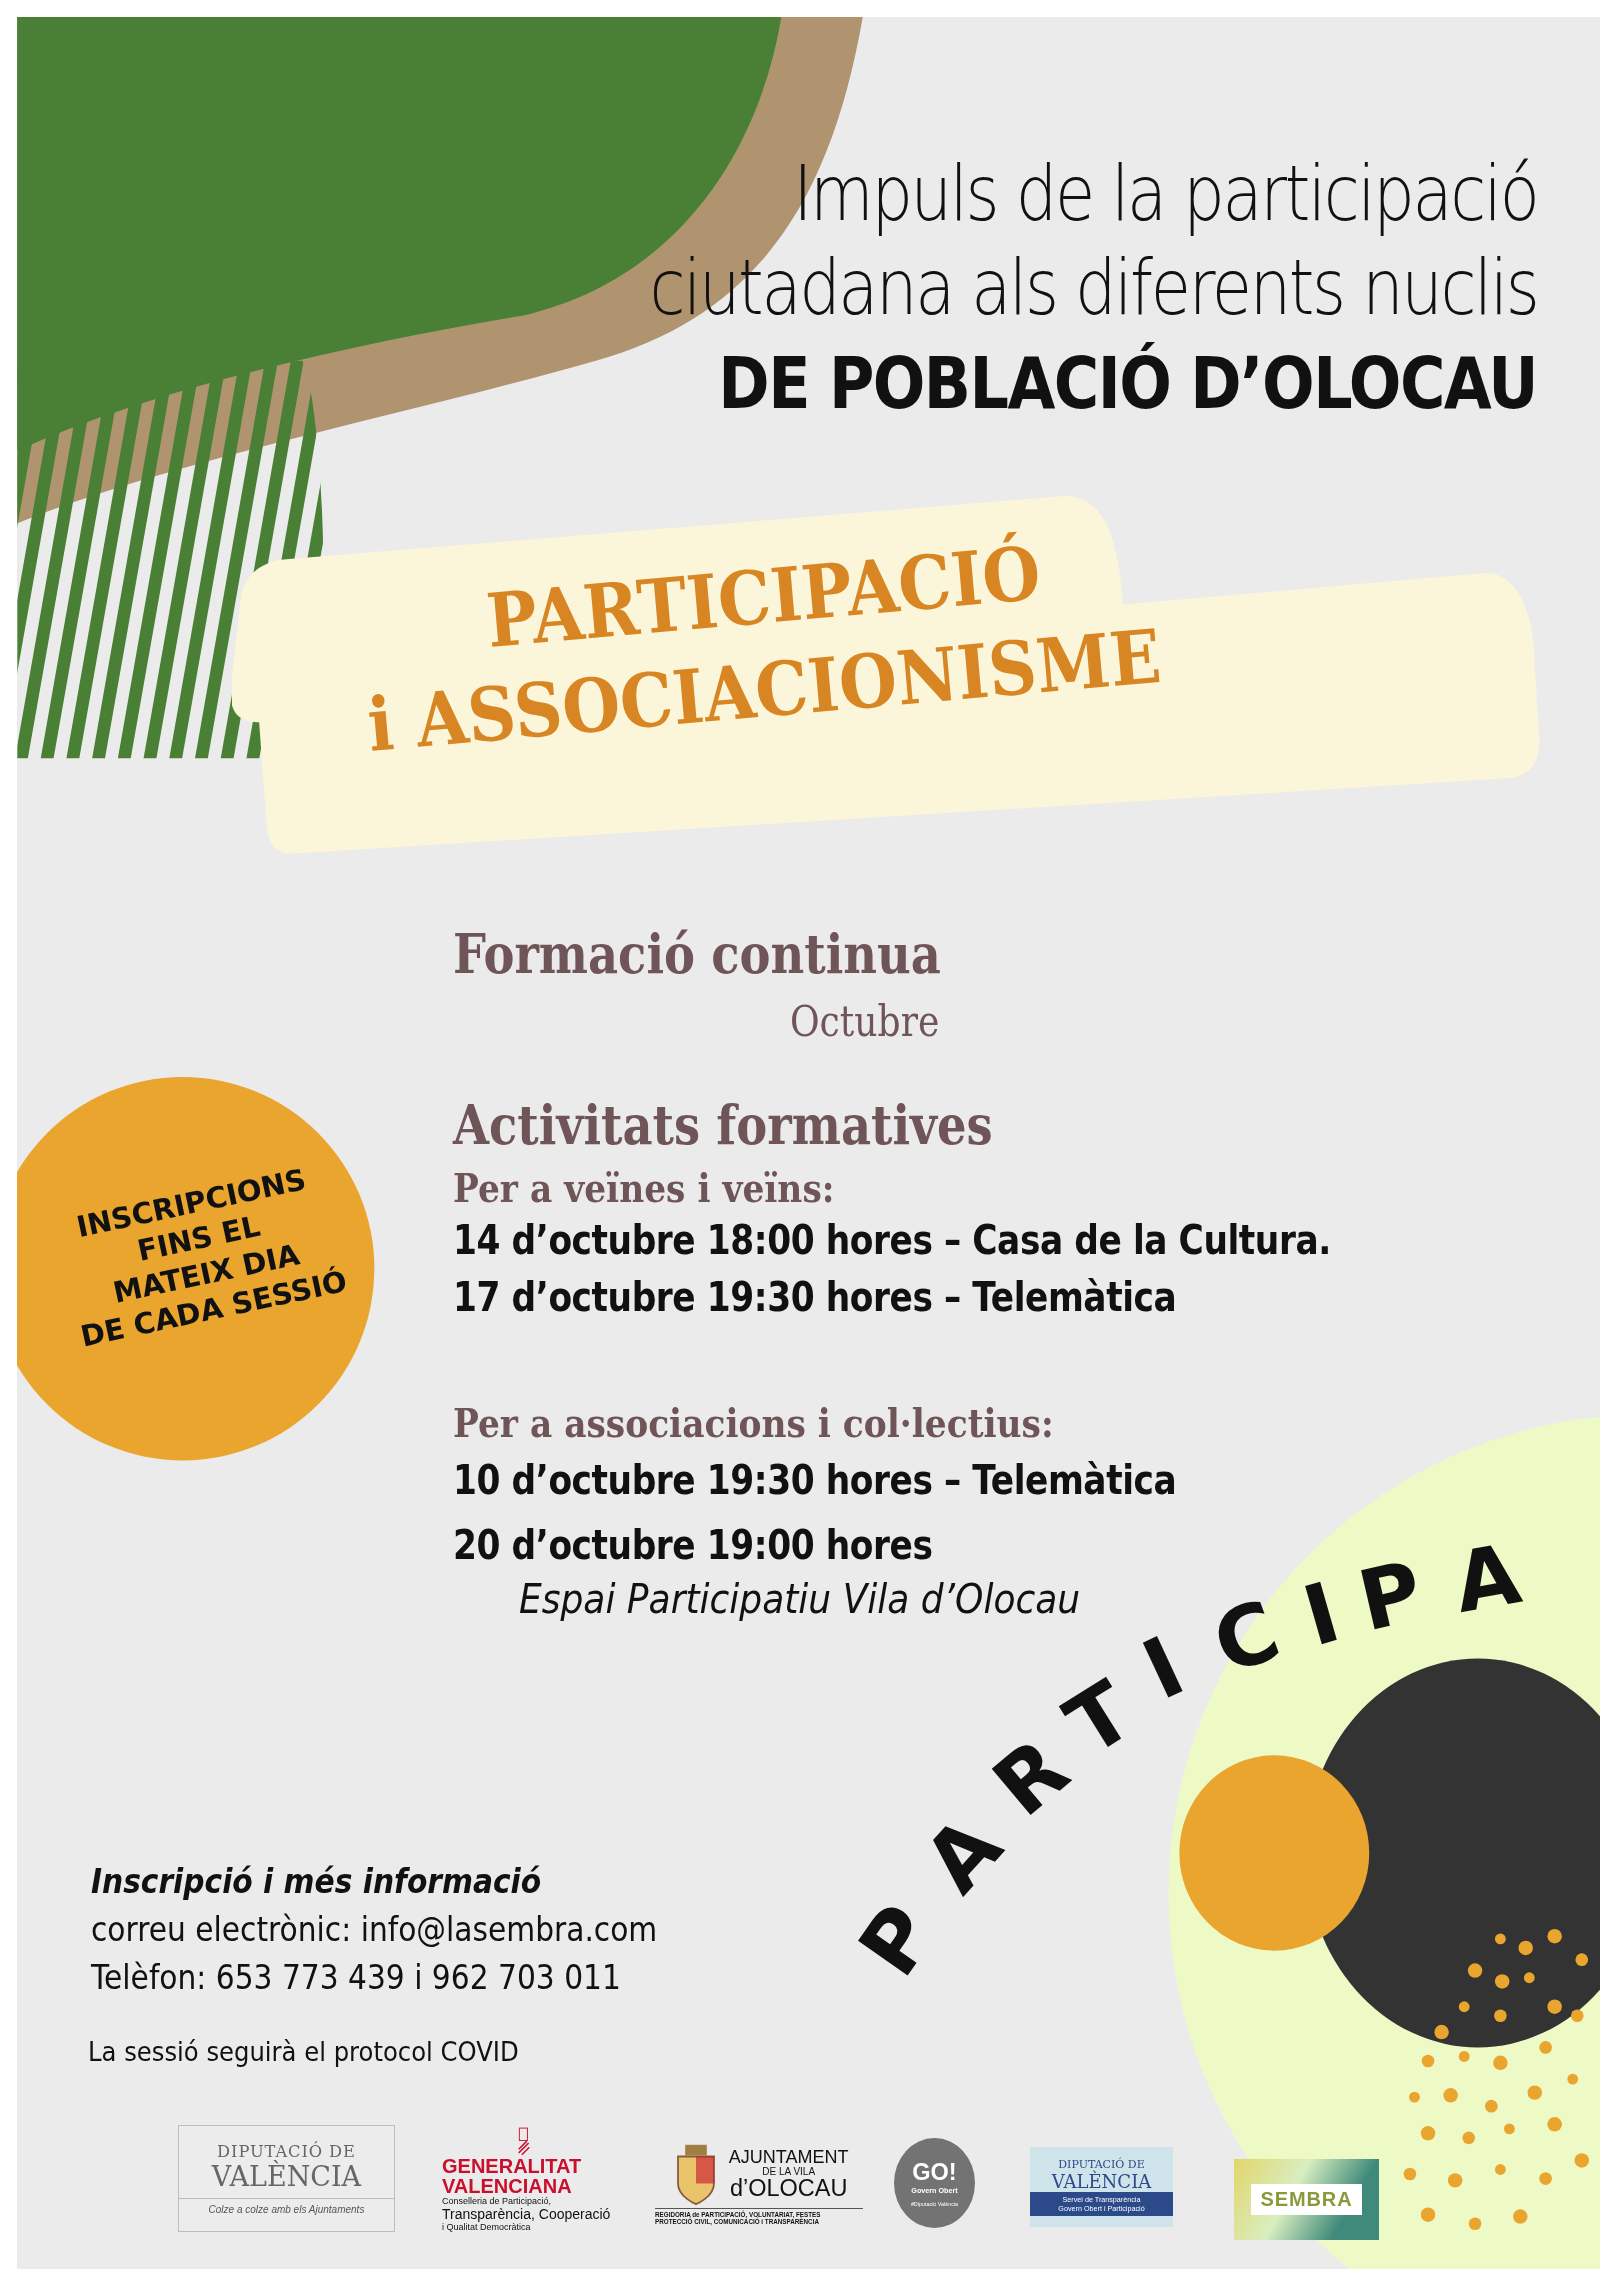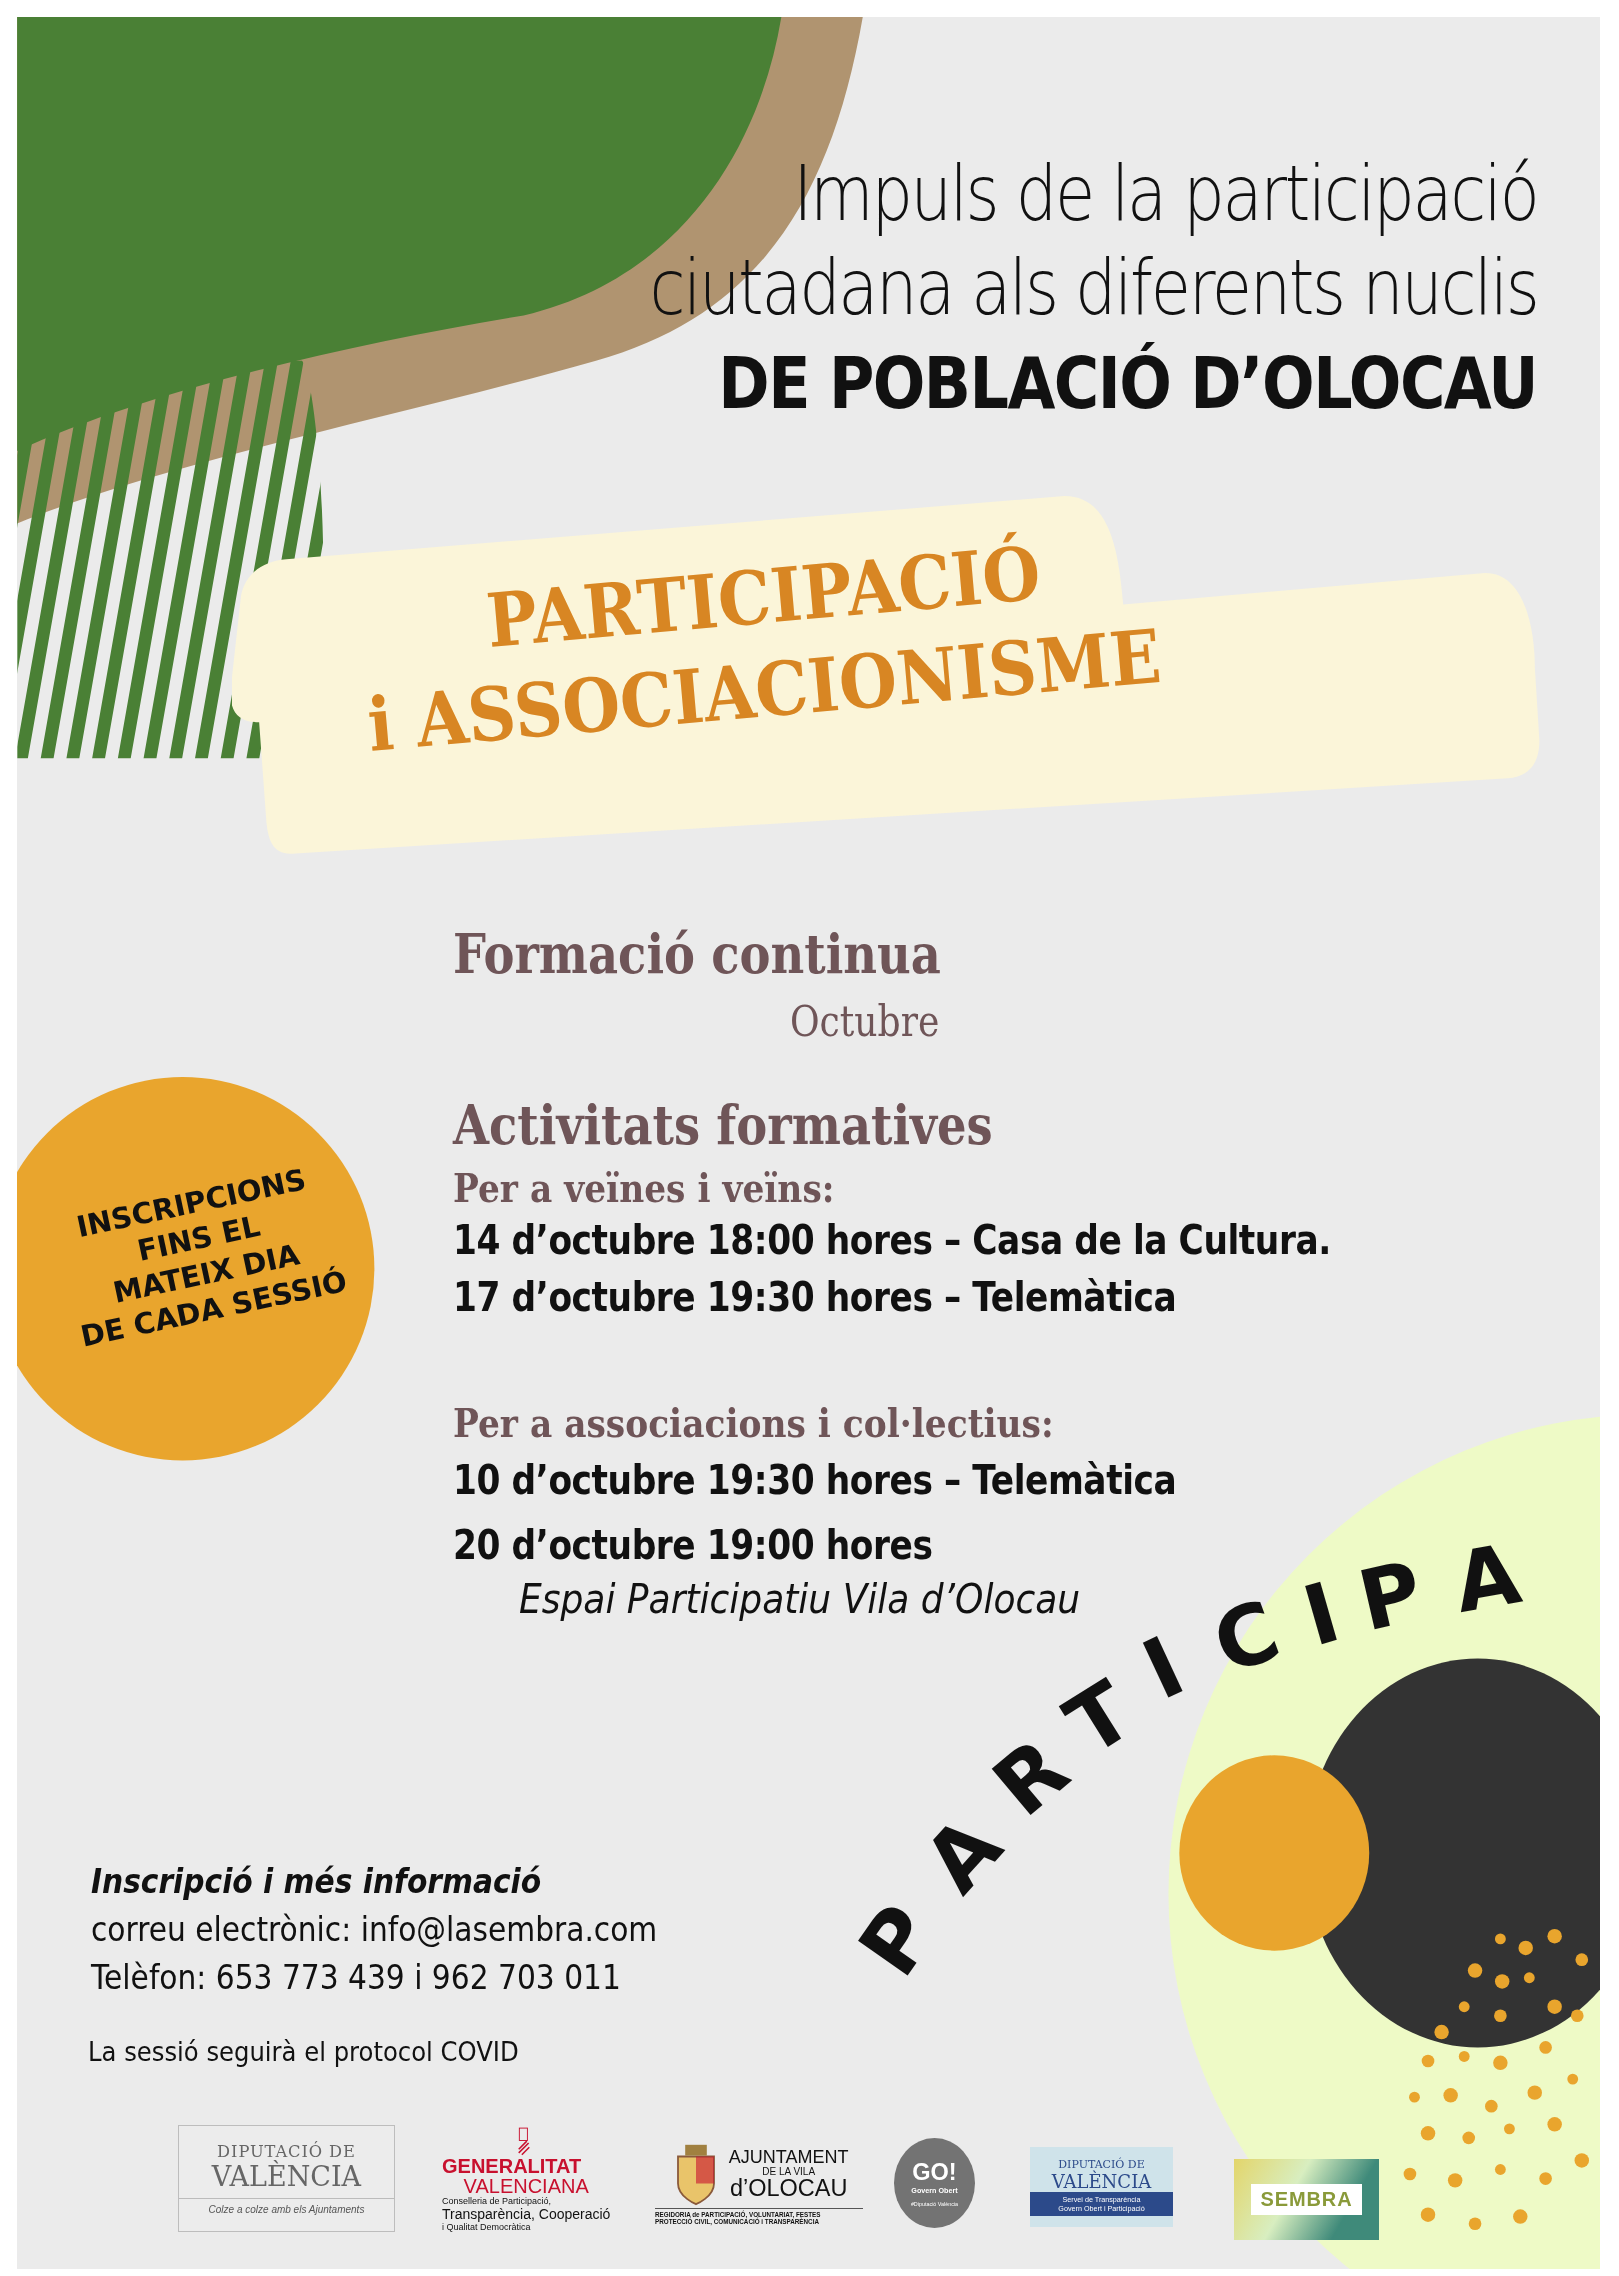--- a/index.html
+++ b/index.html
@@ -139,21 +139,21 @@
     <svg width="38" height="90" viewBox="0 0 42 100">
       <rect x="6" y="10" width="26" height="40" fill="none" stroke="#c8102e" stroke-width="3"></rect>
       <g stroke="#c8102e" stroke-width="5">
           <line x1="4" y1="90" x2="36" y2="58"></line>
           <line x1="4" y1="78" x2="30" y2="52"></line>
           <line x1="14" y1="96" x2="38" y2="72"></line>
         </g>
     </svg>
     <div style="margin-left:5.4px;">
       <div style="color:#c8102e;font-weight:bold;font-size:20px;line-height:20px;">GENERALITAT</div>
-      <div style="color:#c8102e;font-weight:normal;font-size:20px;line-height:20px;text-align:center;">VALENCIANA</div>
+      <div style="color:#c8102e;font-weight:bold;font-size:20px;line-height:20px;">VALENCIANA</div>
       <div style="font-size:9px;color:#111;">Conselleria de Participació,</div>
       <div style="font-size:14px;color:#111;">Transparència, Cooperació</div>
       <div style="font-size:9px;color:#111;">i Qualitat Democràtica</div>
     </div>
   </div>
   <div class="logo" style="left:638px;top:2108px;width:208px;height:118px;flex-direction:column;">
     <div style="display:flex;align-items:center;">
       <svg width="54" height="63" viewBox="0 0 60 70">
         <path d="M10 15 L50 15 L50 45 C50 60 30 68 30 68 C30 68 10 60 10 45 Z" fill="#e9c46a" stroke="#8a5a3b" stroke-width="2"></path>
         <rect x="30" y="15" width="20" height="30" fill="#c8102e" opacity="0.6"></rect>

